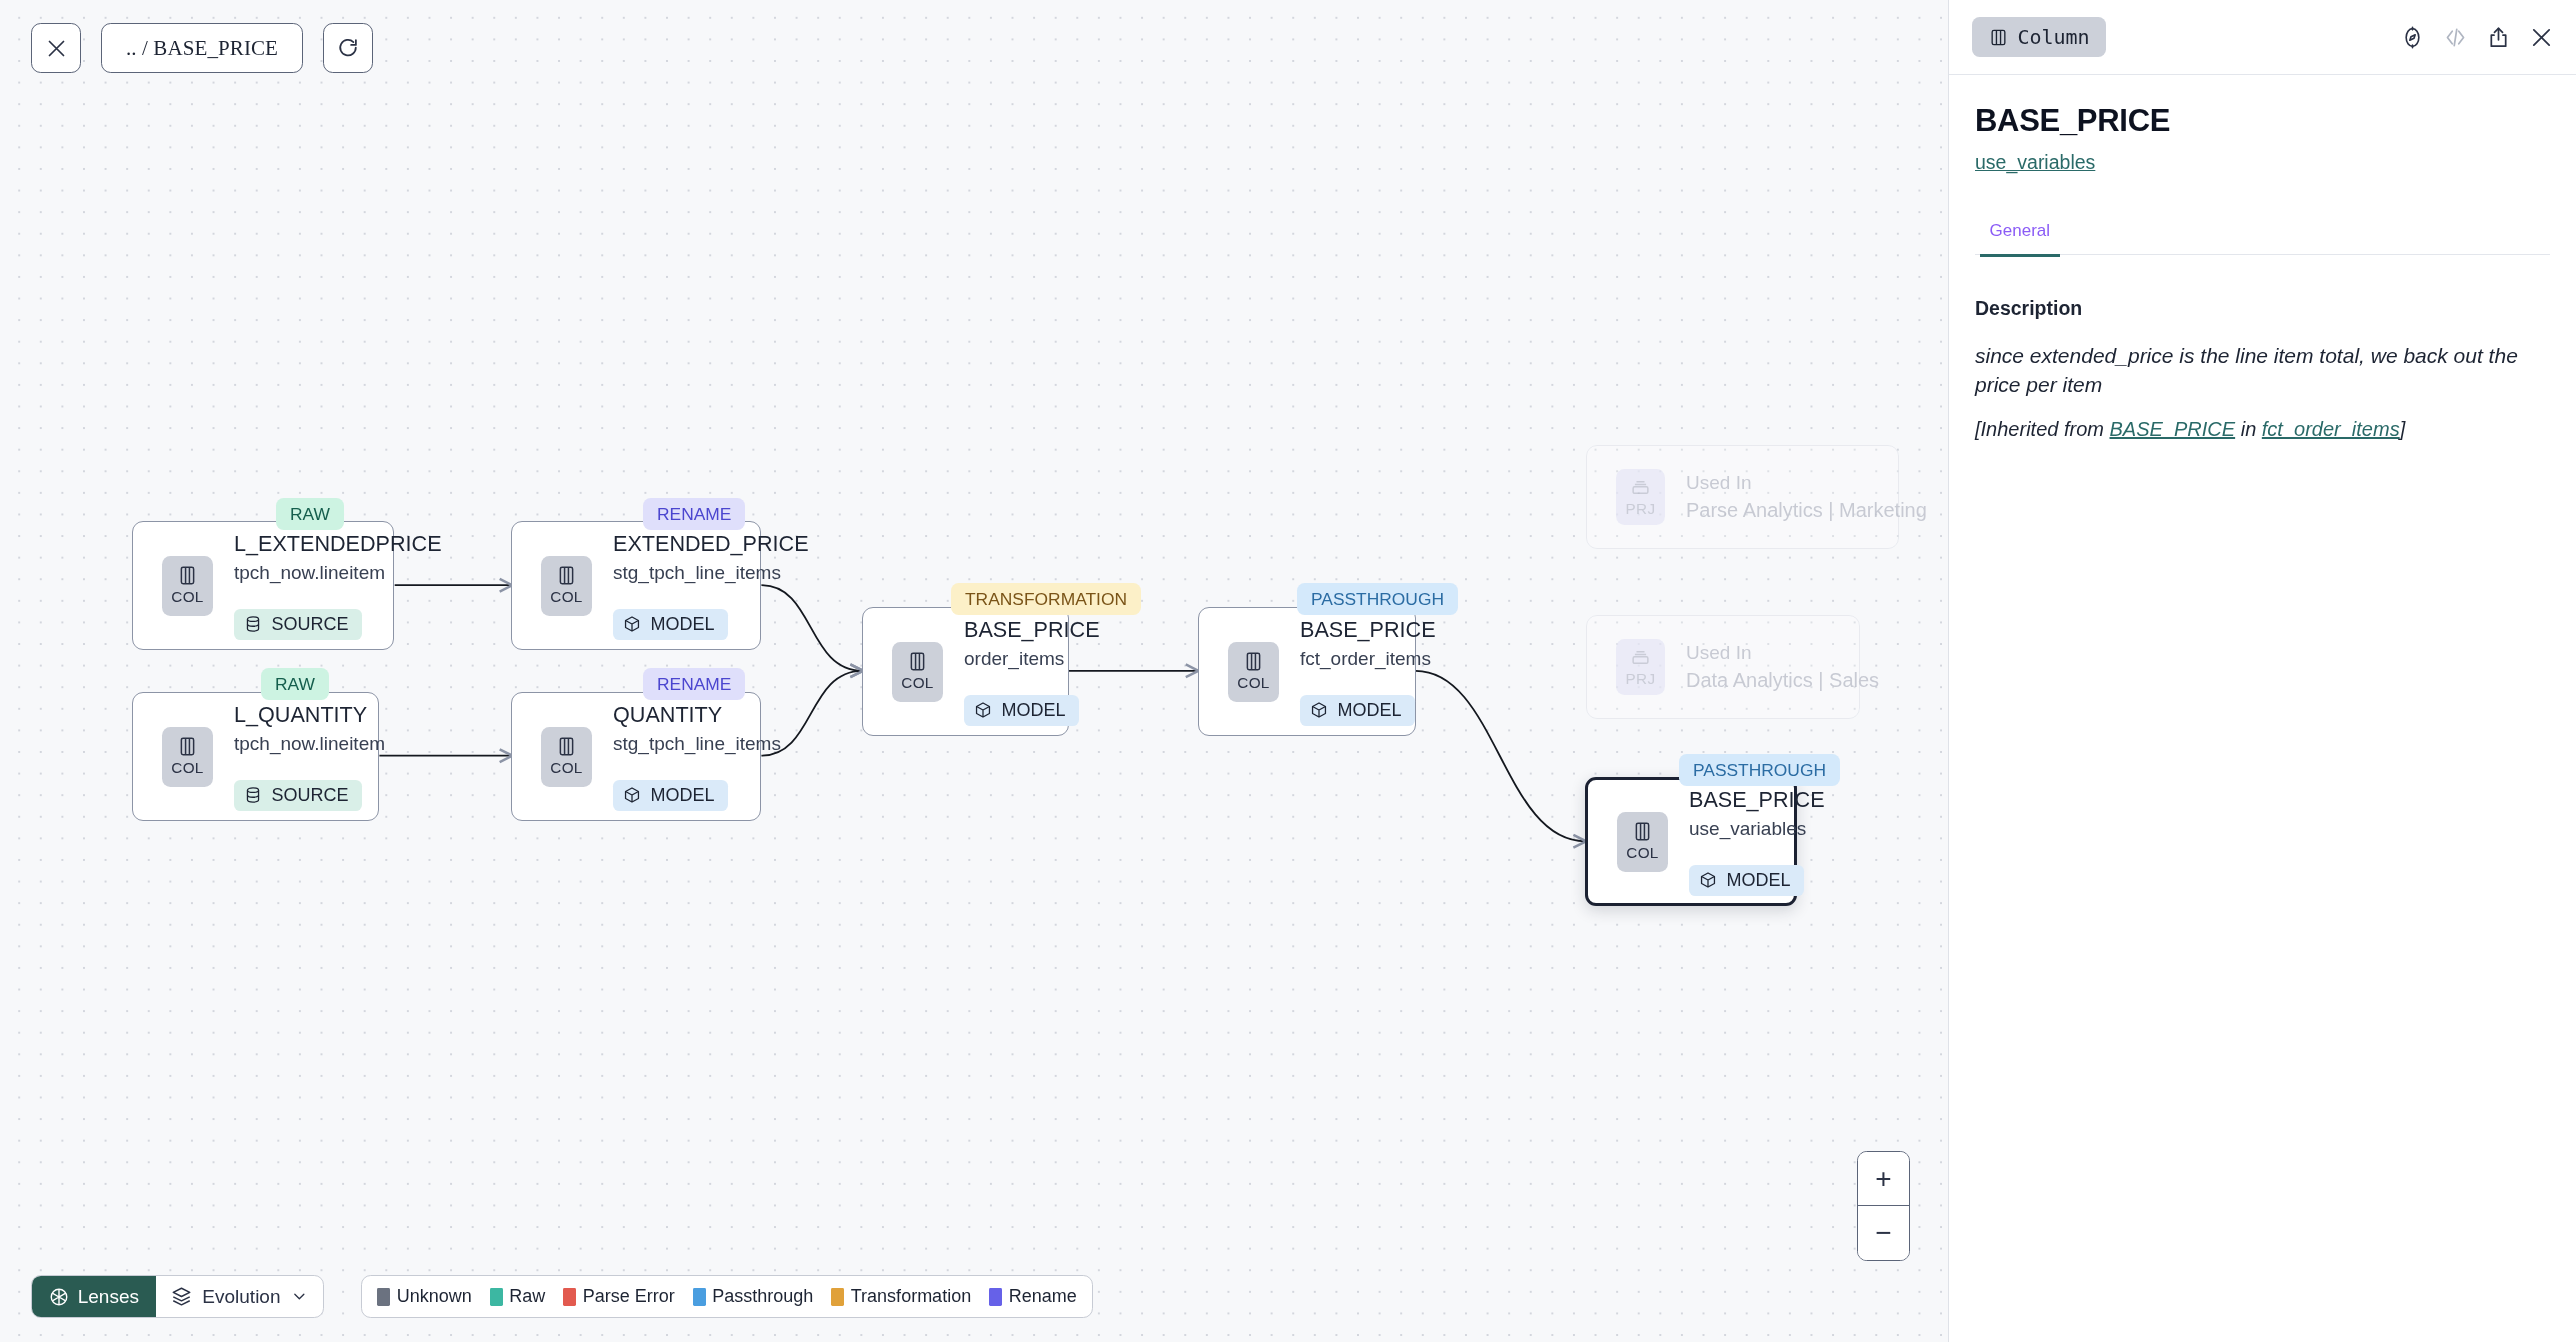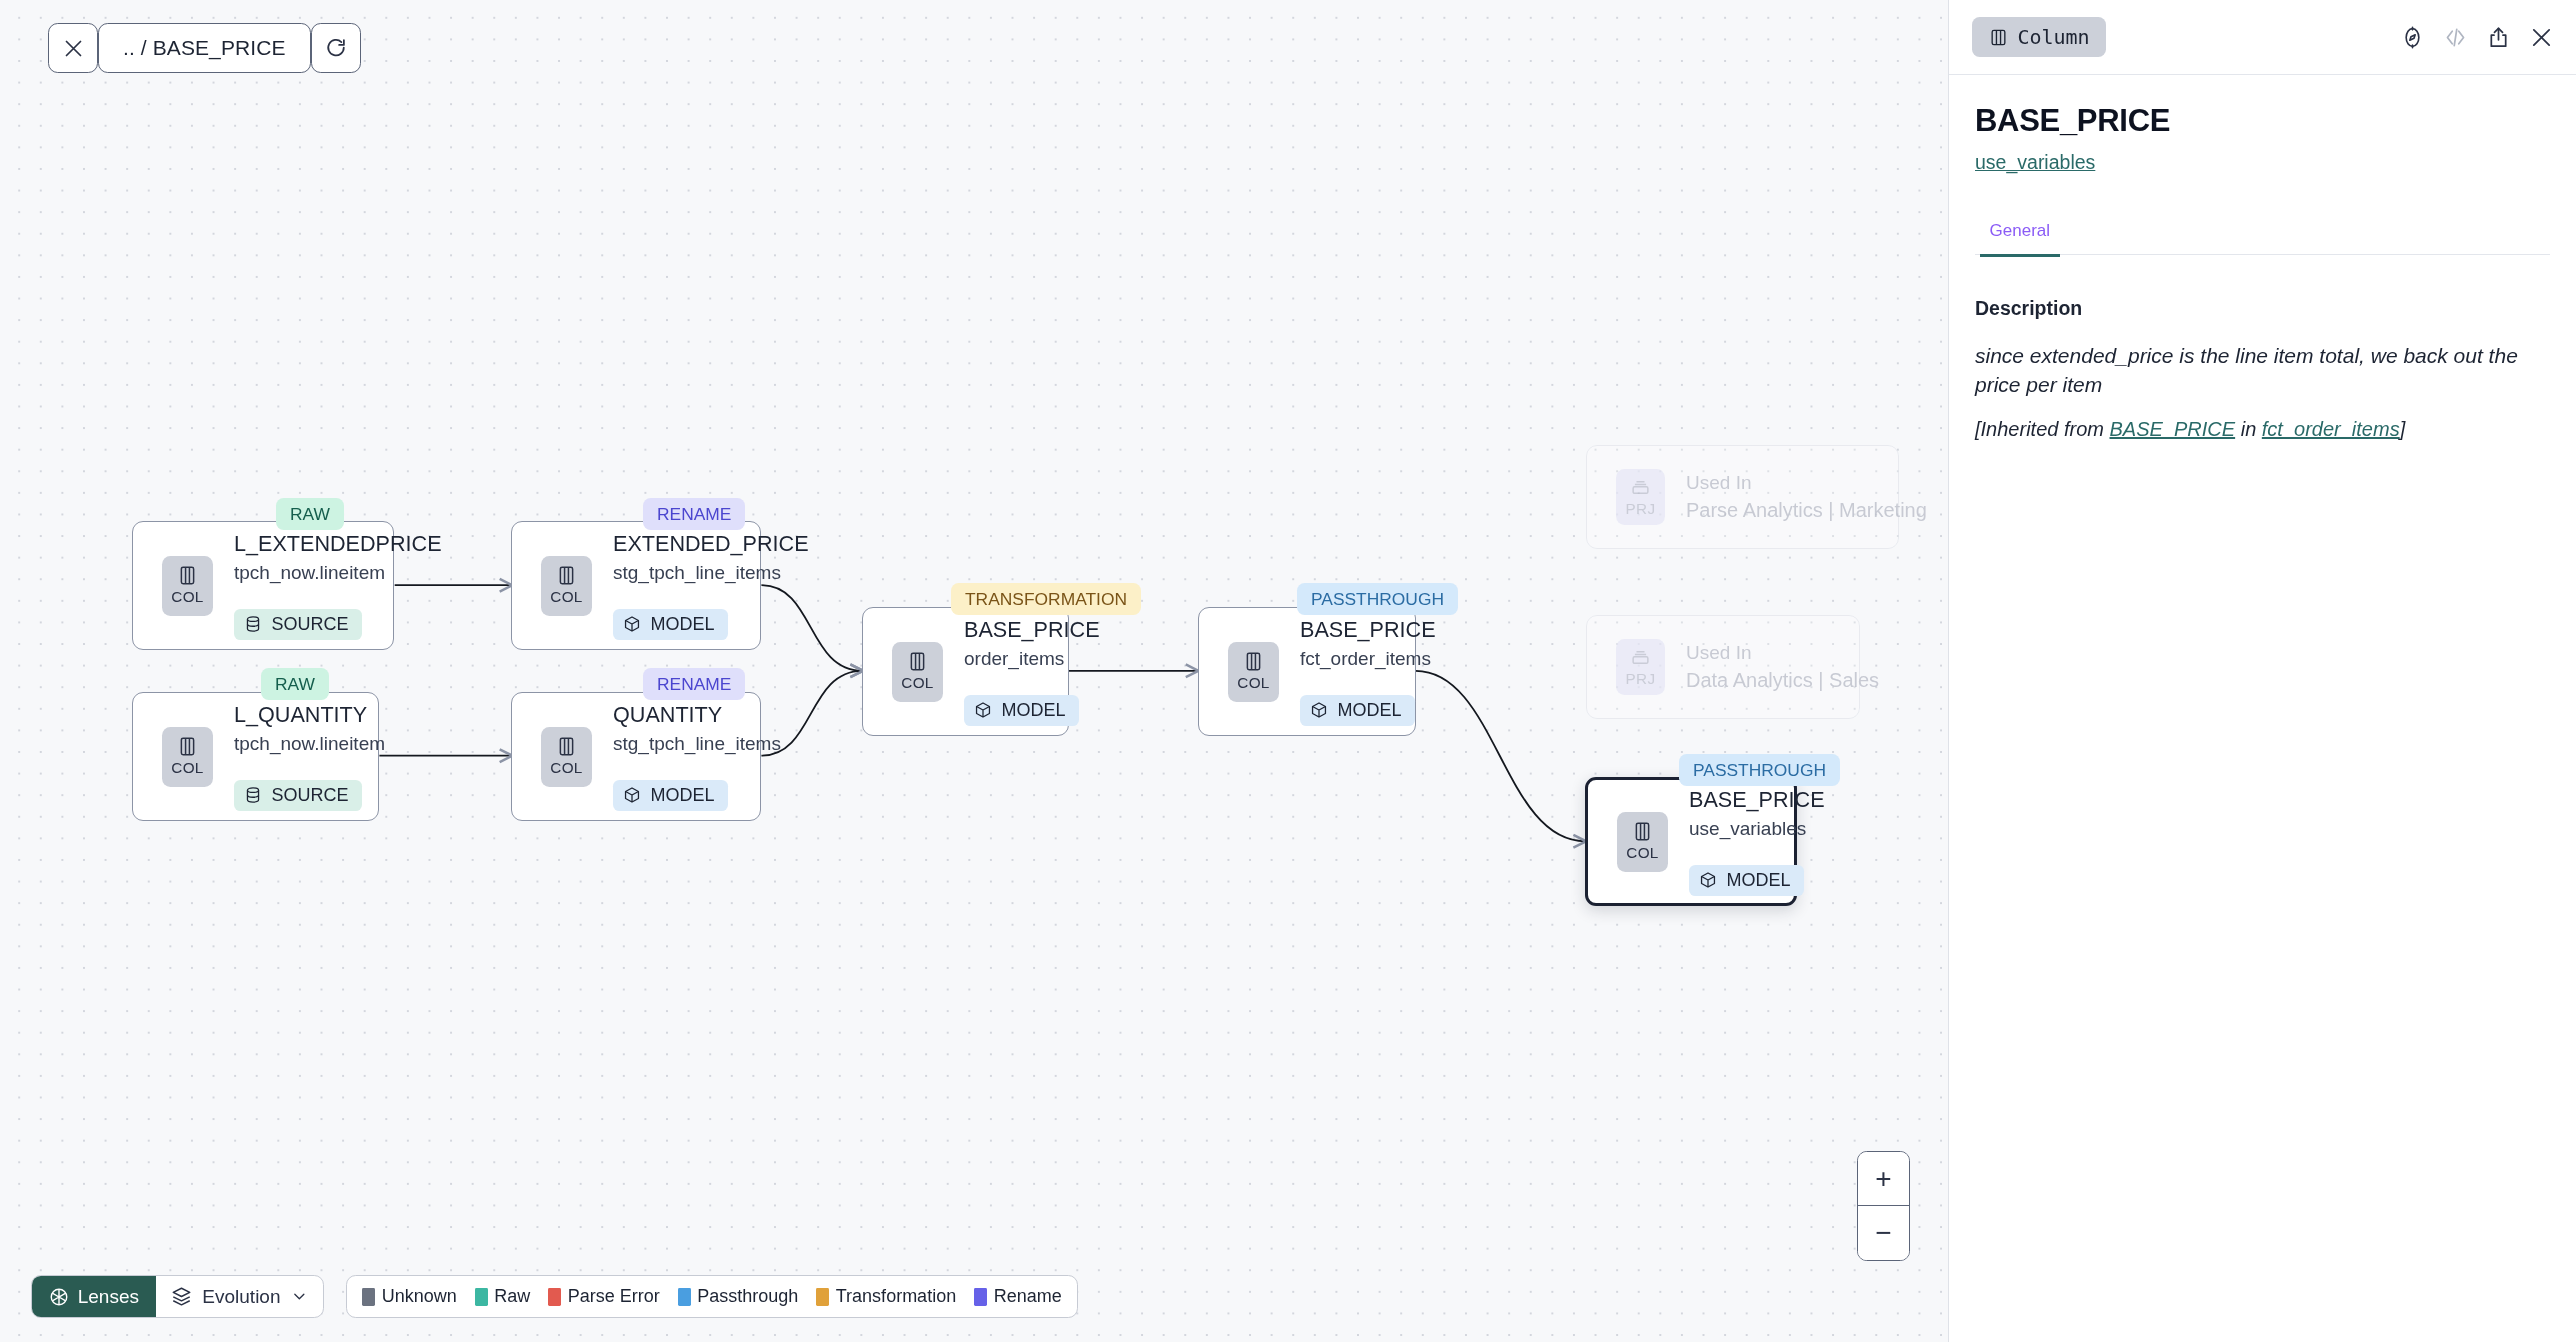--- a/index.html
+++ b/index.html
@@ -17,21 +17,21 @@
     width: 1948px; height: 1343px;
     background-color: #f7f8fa;
     background-image: radial-gradient(circle, #d3d6dd 1.1px, transparent 1.2px);
     background-size: 21.6px 21.6px;
     background-position: 8.4px 7px;
     overflow: hidden;
     flex: none;
   }
 
   
-  #top-tools { position: absolute; top: 23px; left: 48px; display: flex; align-items: center; gap: 0; z-index: 30; }
+  #top-tools { position: absolute; top: 23px; left: 31px; display: flex; align-items: center; gap: 20px; z-index: 30; font-family: Liberation Serif, serif; }
   .tool-btn {
     background: #fff; border: 1.7px solid #5b6478; border-radius: 9.7px;
     height: 50px; display: flex; align-items: center; justify-content: center;
     color: #2b3245; cursor: pointer;
   }
   .tool-btn.sq { width: 50px; }
   .crumb-btn { padding: 0 24px; font-size: 21px; color: #1d2433; letter-spacing: 0.1px; }
 
   
   .node {
@@ -70,21 +70,21 @@
     border: 1.5px solid #e4e6ec; background: rgba(255,255,255,.34);
     opacity: .72; z-index: 8;
   }
   .node.ghost .node-icon { background: #e7e7f6; height: 56px; width: 49px; }
   .node.ghost .node-icon .lbl,
   .node.ghost .node-icon svg { color: #b9bcca; }
   .ghost-label { font-size: 19px; color: #b6b9c5; }
   .ghost-sub   { font-size: 20px; color: #b6b9c5; white-space: nowrap; }
 
   
-  #bottom-bar { position: absolute; left: 31px; bottom: 25px; display: flex; align-items: center; gap: 22px; z-index: 30; }
+  #bottom-bar { position: absolute; left: 31px; bottom: 25px; display: flex; align-items: center; gap: 37px; z-index: 30; }
   .seg-group { display: flex; border: 1.4px solid #c7cbd4; border-radius: 9.7px; overflow: hidden; background: #fff; height: 43px; }
   .seg.lenses { background: #2a5b52; color: #fff; display: flex; align-items: center; gap: 9px; padding: 0 16.7px; font-size: 19px; cursor: pointer; }
   .seg.evolution { color: #2b3245; display: flex; align-items: center; gap: 10.4px; padding: 0 15.3px; font-size: 19px; cursor: pointer; }
   #legend {
     display: flex; align-items: center; gap: 18px; height: 43px; padding: 0 15.3px;
     background: #fff; border: 1.4px solid #c7cbd4; border-radius: 9.7px;
   }
   .legend-item { display: flex; align-items: center; gap: 6.3px; font-size: 18px; color: #1d2433; white-space: nowrap; }
   .swatch { width: 13.2px; height: 18px; border-radius: 1.4px; flex: none; }
 

